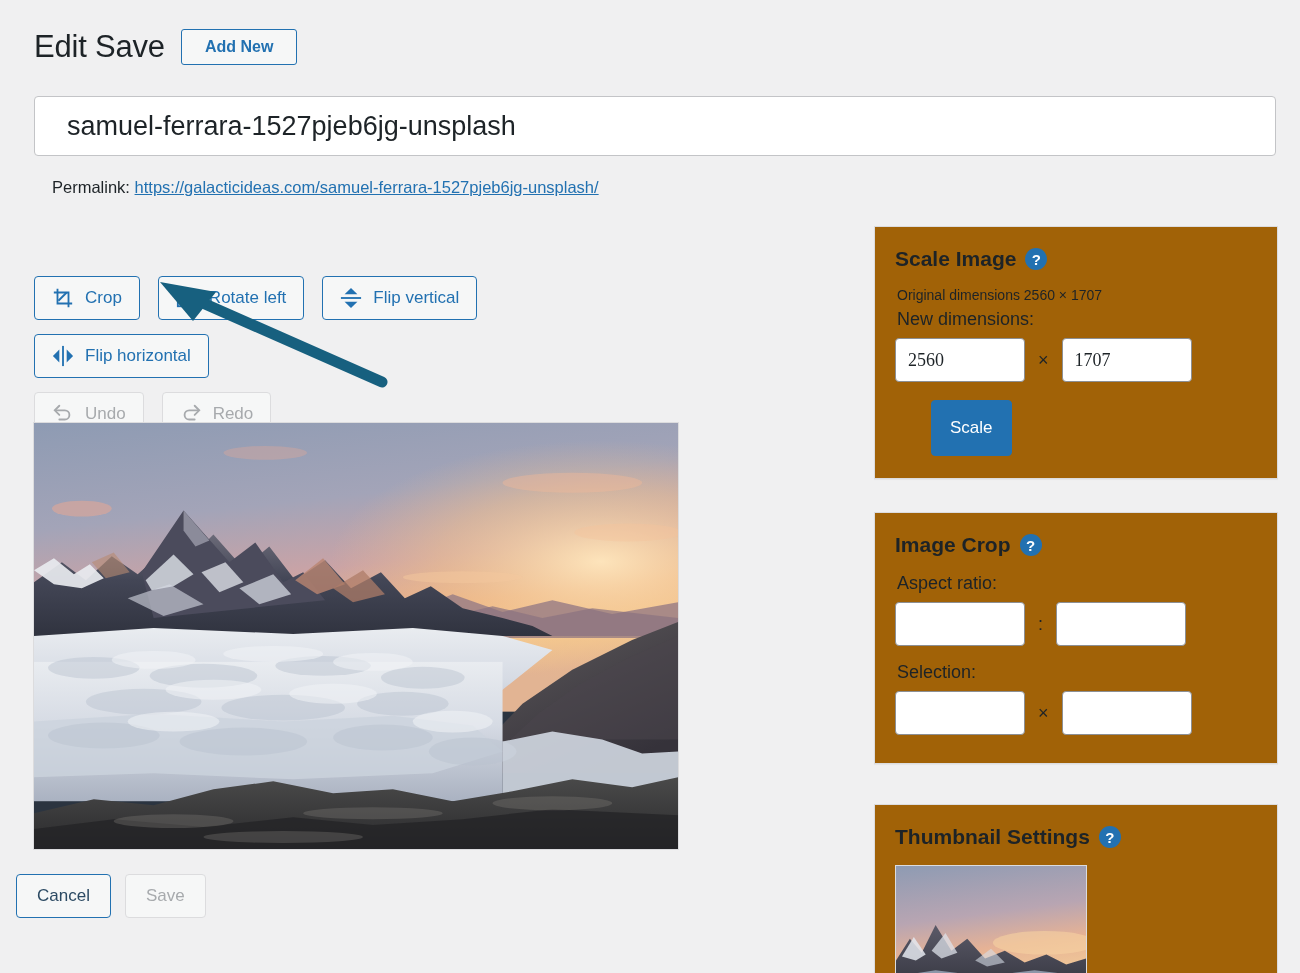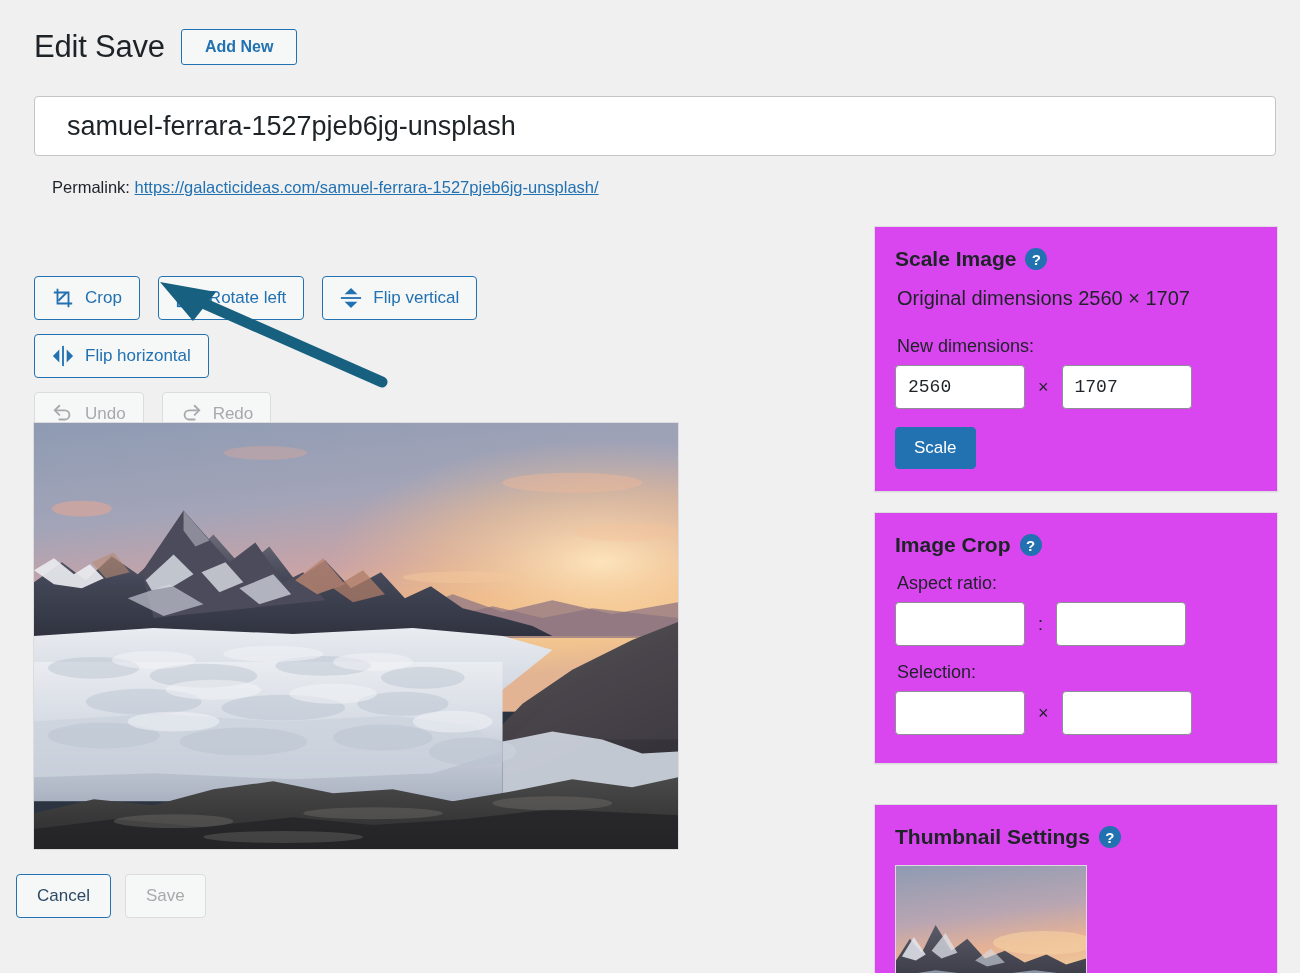--- a/index.html
+++ b/index.html
@@ -93,57 +93,58 @@
     display: inline-flex; align-items: center; justify-content: center;
     height: 44px; padding: 0 20px;
     border: 1px solid #dcdcde; border-radius: 4px;
     background: #f6f7f7; color: #a7aaad; font-size: 17px; cursor: default;
     font-family: "Liberation Sans", sans-serif;
   }
 
   
   .panel {
     position: absolute; left: 874px; width: 404px;
-    background: #d946ef; border: 1px solid #dcdcde;
+    background: #a16207; border: 1px solid #dcdcde;
     box-shadow: 0 1px 1px rgba(0,0,0,0.04);
     padding: 20px 20px 22px 20px;
   }
   #panel-scale { top: 226px; }
   #panel-crop  { top: 512px; }
   #panel-thumb { top: 804px; height: 200px; overflow: hidden; }
 
   .panel-title {
     font-size: 21px; font-weight: bold; color: #1d2327;
     display: flex; align-items: center; gap: 9px; margin: 0 0 16px 0;
   }
   .help-icon {
     display: inline-flex; align-items: center; justify-content: center;
     width: 22px; height: 22px; border-radius: 50%;
     background: #2271b1; color: #fff; font-size: 15px; font-weight: bold;
     cursor: pointer; line-height: 1;
   }
   .panel p.dims {
-    margin: 0 0 26px 2px; font-size: 20px; color: #1d2327; font-weight: 400;
+    margin: 0 0 6px 2px; font-size: 14px; color: #1d2327; font-weight: 400;
   }
   .field-label { margin: 0 0 8px 2px; font-size: 18px; color: #1d2327; }
   .field-row { display: flex; align-items: center; gap: 0; margin-bottom: 6px; }
   .num-input {
     width: 130px; height: 44px;
     border: 1px solid #8c8f94; border-radius: 4px; background: #fff;
     font-size: 18px; color: #1d2327; padding: 0 12px;
-    font-family: Liberation Mono, monospace; outline: none;
+    font-family: Liberation Serif, serif; outline: none;
   }
   .sep { font-size: 18px; color: #1d2327; padding: 0 13px; }
   .scale-btn {
     margin-top: 12px;
     display: inline-flex; align-items: center; justify-content: center;
-    height: 42px; padding: 0 18px;
+    height: 56px; padding: 0 18px;
     background: #2271b1; border: 1px solid #2271b1; border-radius: 4px;
     color: #fff; font-size: 17px; cursor: pointer;
     font-family: "Liberation Sans", sans-serif;
+    margin-left: 36px;
   }
   .thumb-preview {
     width: 192px; height: 128px; border: 1px solid #dcdcde;
     overflow: hidden; display: block;
   }
   .thumb-preview svg { display: block; width: 100%; height: 100%; }
 
   
   .annotation {
     position: absolute; left: 0; top: 0;

